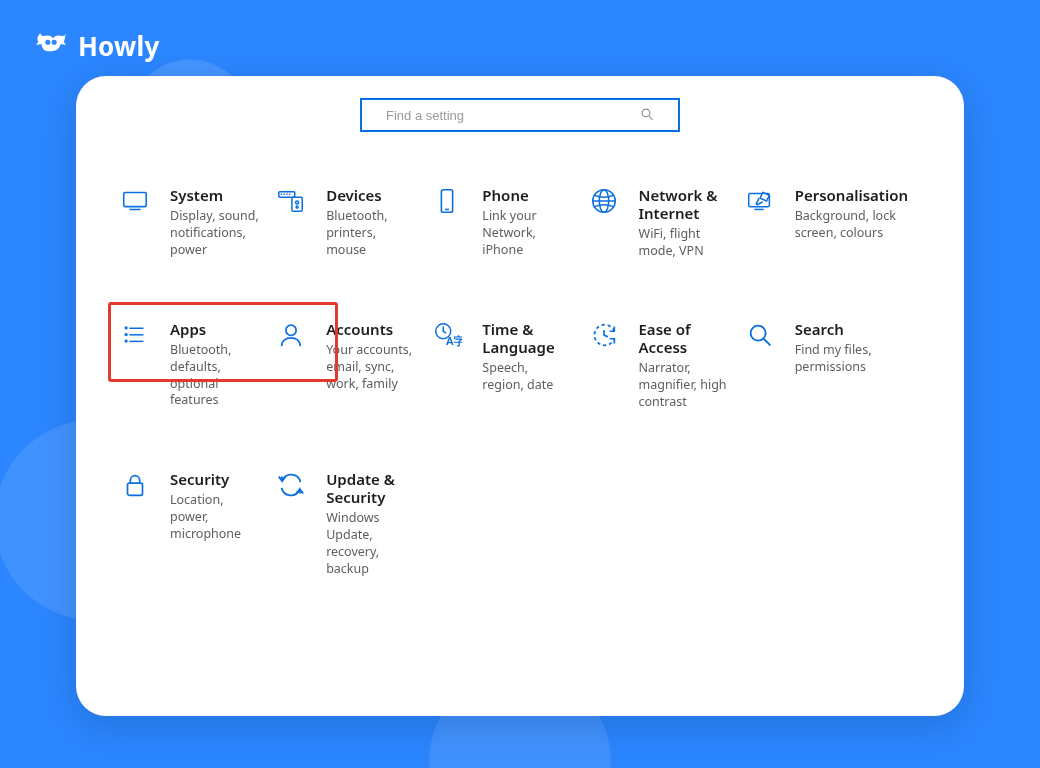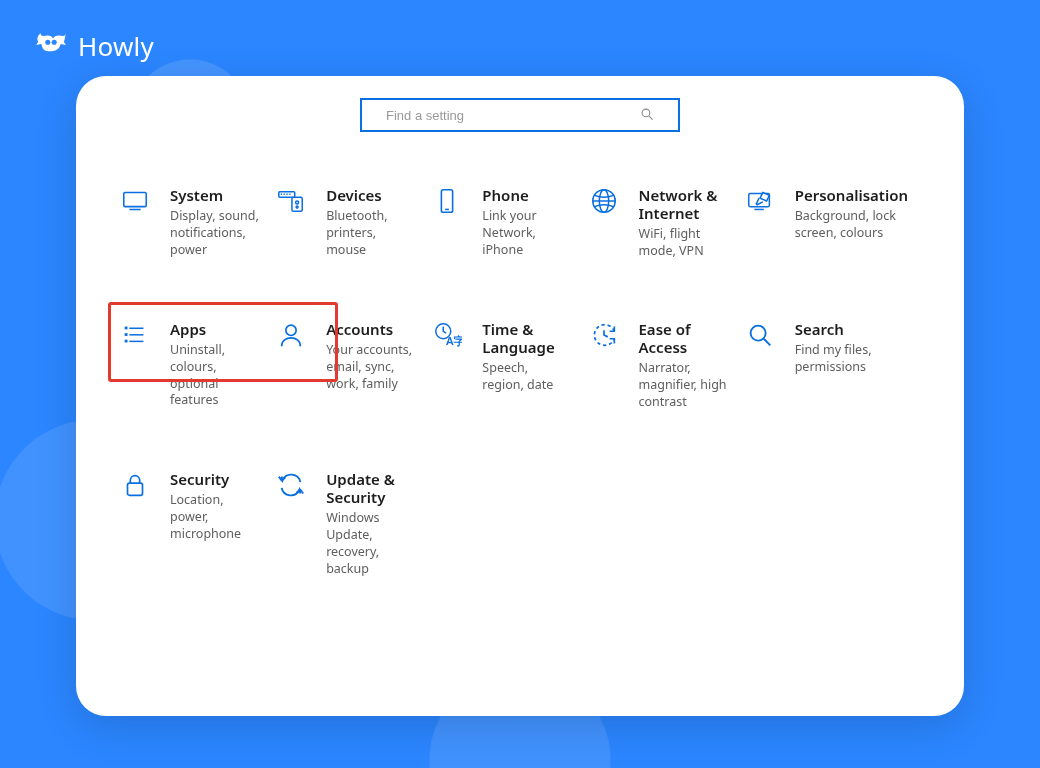--- a/index.html
+++ b/index.html
@@ -14,21 +14,21 @@
     height: 768px;
     border-radius: 28px;
     overflow: hidden;
     position: relative;
   }
   .brand {
     position: absolute;
     top: 28px; left: 34px;
     color: #fff;
     display: flex; align-items: center; gap: 10px;
-    font-weight: 400; font-size: 26px;
+    font-weight: 700; font-size: 26px;
     letter-spacing: .2px;
   }
 
   .card {
     position: absolute;
     top: 76px; left: 76px;
     width: 888px; height: 640px;
     background: #fff;
     border-radius: 30px;
     box-shadow: 0 10px 40px rgba(0,0,0,.15);
@@ -196,21 +196,21 @@
           <rect x="5" y="7" width="3" height="3"></rect>
             <rect x="10" y="8" width="15" height="1.6"></rect>
           <rect x="5" y="14" width="3" height="3"></rect>
             <rect x="10" y="15" width="15" height="1.6"></rect>
           <rect x="5" y="21" width="3" height="3"></rect>
             <rect x="10" y="22" width="15" height="1.6"></rect>
         </svg>
       </div>
       <div class="txt">
           <h3>Apps</h3>
-          <p>Uninstall, colours, optional features</p>
+          <p>Bluetooth, defaults, optional features</p>
         </div>
     </div>
 
     <div class="tile">
       <div class="icon">
         <svg viewBox="0 0 32 32" stroke="#0a6fe0" stroke-width="1.8" fill="none">
             <circle cx="16" cy="11" r="5.5"></circle>
             <path d="M6 28c0-6 5-9 10-9s10 3 10 9"></path>
           </svg>
       </div>

